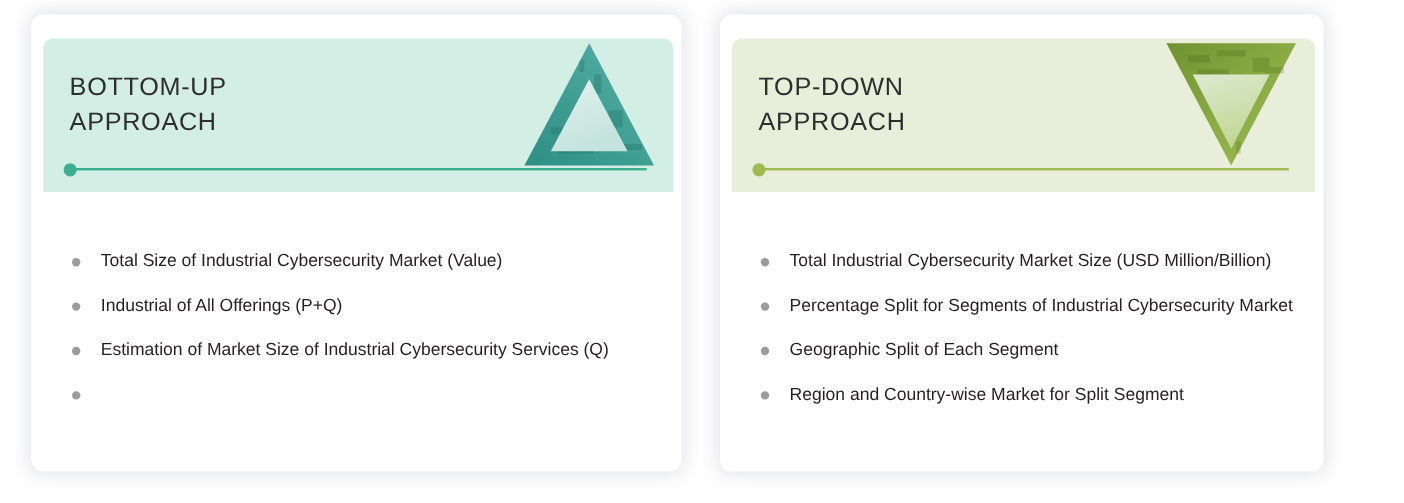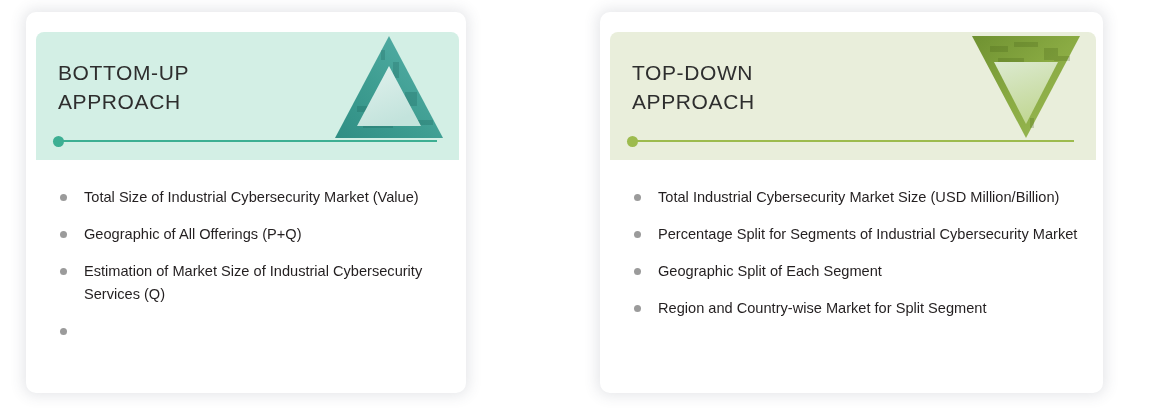--- a/index.html
+++ b/index.html
@@ -24,21 +24,21 @@
   .card {
     position: absolute;
     top: 12px;
     height: 381px;
     background: #ffffff;
     border-radius: 10px;
     box-shadow: 0 0 14px 3px rgba(60, 70, 95, 0.13);
     box-sizing: border-box;
     overflow: hidden;
   }
-  .card-left  { left: 26px;  width: 440px; }
+  .card-left  { left: 26px;  width: 542px; }
   .card-right { left: 600px; width: 503px; }
 
   .card-header {
     position: absolute;
     top: 20px;
     left: 10px;
     right: 7px;
     height: 128px;
     border-radius: 8px 8px 0 0;
     overflow: hidden;
@@ -85,21 +85,21 @@
     right: 14px;
     bottom: 18px;
     width: 112px;
     height: 110px;
     z-index: 2;
   }
   .tri-wrap svg { display: block; width: 112px; height: 110px; }
 
   .bullet-list {
     position: absolute;
-    top: 174px;
+    top: 195px;
     left: 30px;
     right: 22px;
     margin: 0;
     padding: 0;
     list-style: none;
   }
   .bullet-item {
     position: relative;
     padding-left: 28px;
     margin-bottom: 14px;
@@ -161,21 +161,21 @@
       </div>
     </div>
 
     <ul class="bullet-list">
       <li class="bullet-item">
         <span class="bullet-dot"></span>
         <span class="bullet-text">Total Size of Industrial Cybersecurity Market (Value)</span>
       </li>
       <li class="bullet-item">
         <span class="bullet-dot"></span>
-        <span class="bullet-text">Geographic of All Offerings (P+Q)</span>
+        <span class="bullet-text">Industrial of All Offerings (P+Q)</span>
       </li>
       <li class="bullet-item">
         <span class="bullet-dot"></span>
         <span class="bullet-text">Estimation of Market Size of Industrial Cybersecurity Services (Q)</span>
       </li>
       <li class="bullet-item">
         <span class="bullet-dot"></span>
       </li>
     </ul>
   </div>

